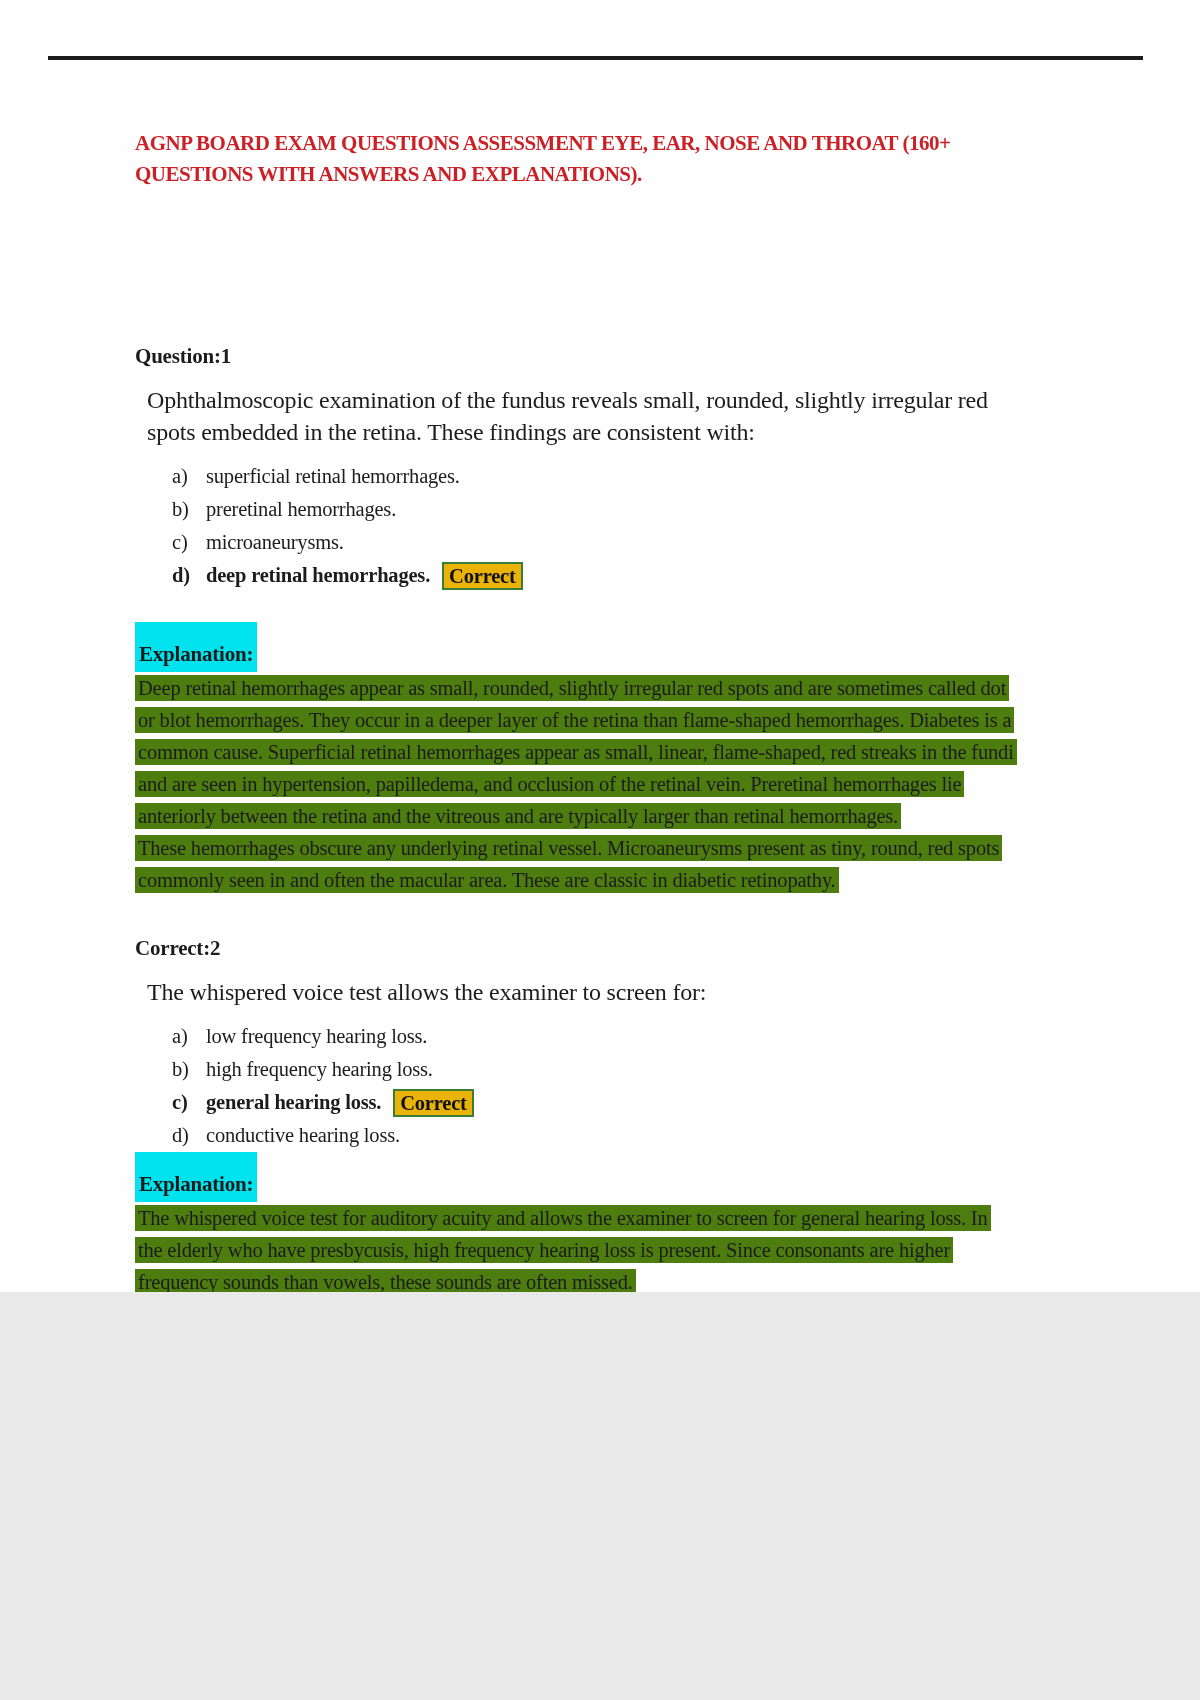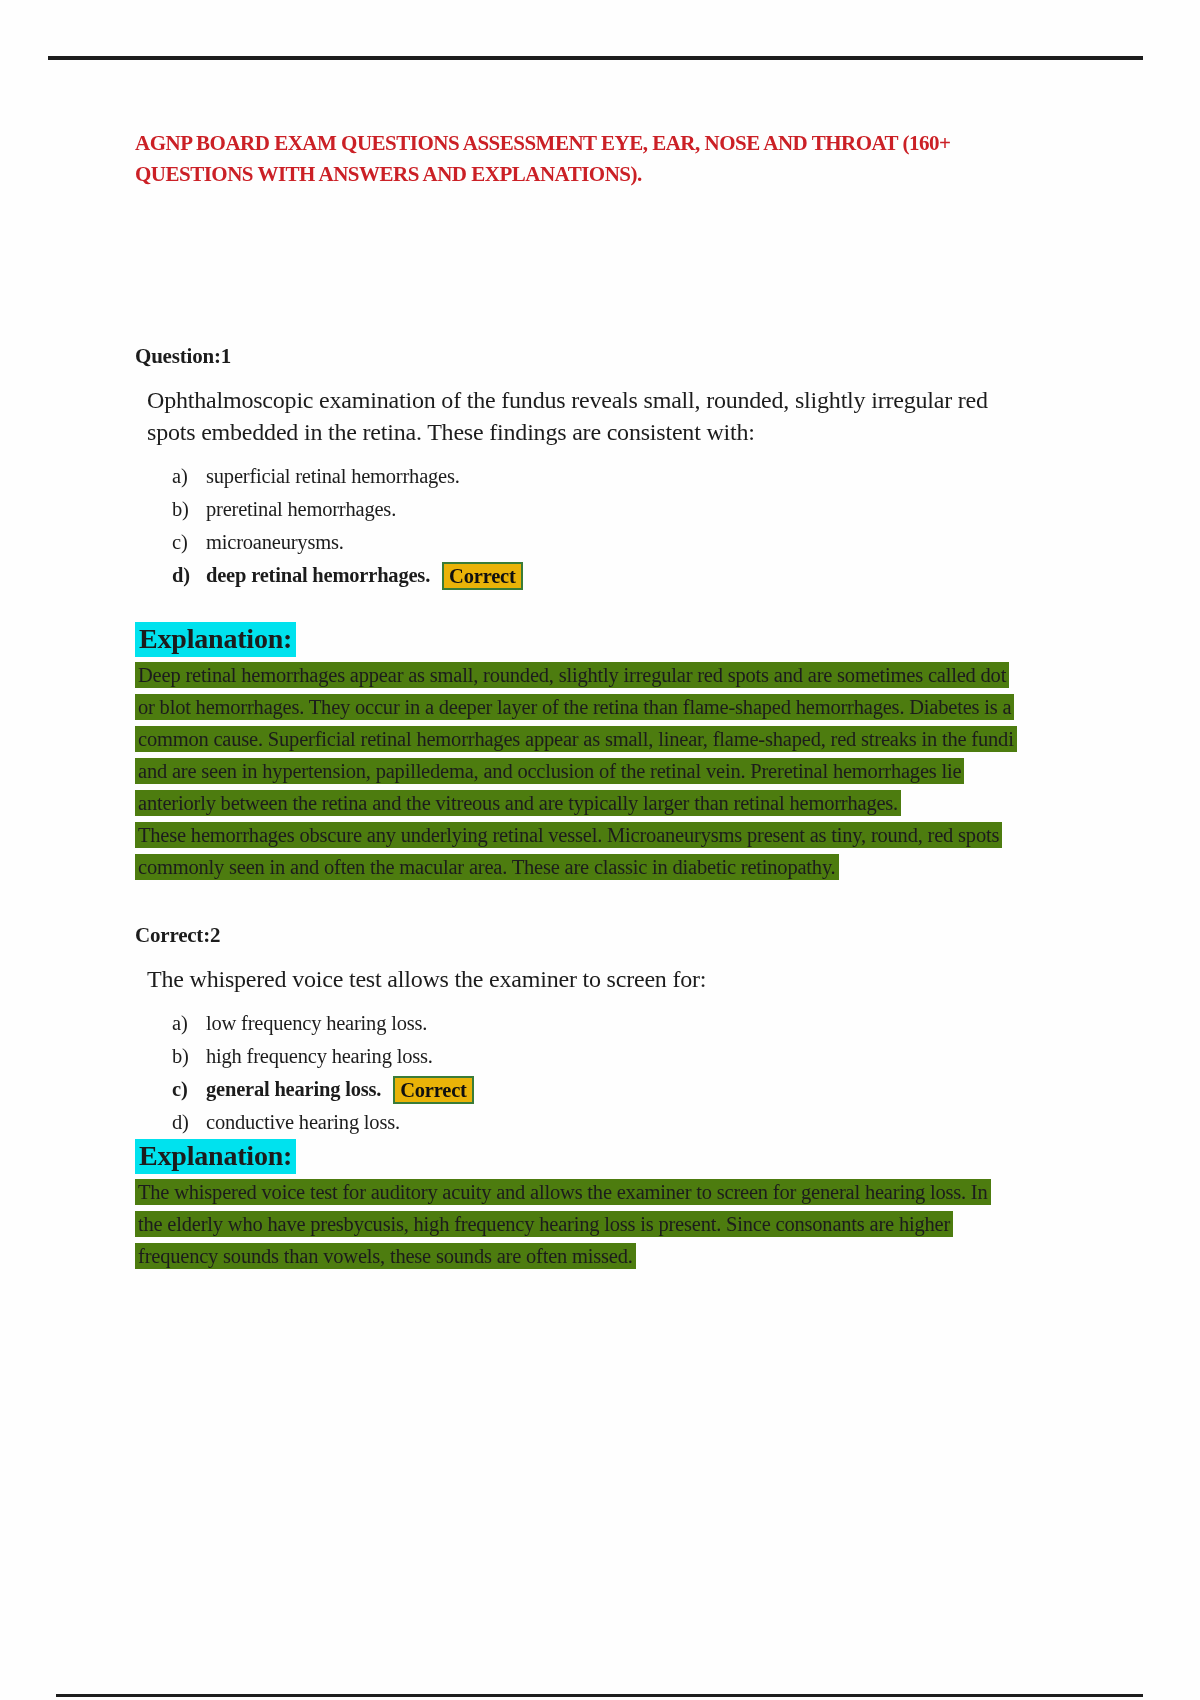--- a/index.html
+++ b/index.html
@@ -1,19 +1,19 @@
 <!DOCTYPE html>
 <html><head>
 <meta charset="utf-8">
 <style>
   html, body { margin: 0; padding: 0; background: #e9e9e9; }
   .page {
     position: relative;
     width: 1200px;
-    height: 1700px;
+    height: 1292px;
     margin: 0 auto;
     background: #fefefe;
     font-family: "Liberation Serif", "DejaVu Serif", serif;
     color: #1c1c1c;
     overflow: hidden;
   }
   .rule { position: absolute; background: #1d1d1d; }
   .rule-top { left: 48px; top: 56px; width: 1095px; height: 4px; }
   .rule-bottom { left: 56px; top: 1694px; width: 1087px; height: 3px; }
 
@@ -71,23 +71,23 @@
     line-height: 24px;
     align-self: center;
     color: #101010;
   }
 
   .expl-label-row { line-height: 32px; }
   .expl-label-row.gap-before { margin-top: 30px; }
   .expl-label {
     display: inline-block;
     font-weight: bold;
-    font-size: 28px;
+    font-size: 21px;
     background: #00e2ee;
-    padding: 1px 4px 2px 4px;
+    padding: 16px 4px 2px 4px;
     letter-spacing: -0.2px;
   }
   .expl-para {
     margin: 0;
     font-size: 20.5px;
     line-height: 32px;
     letter-spacing: -0.2px;
   }
   .expl-para .hl {
     background: #4d7c0f;

